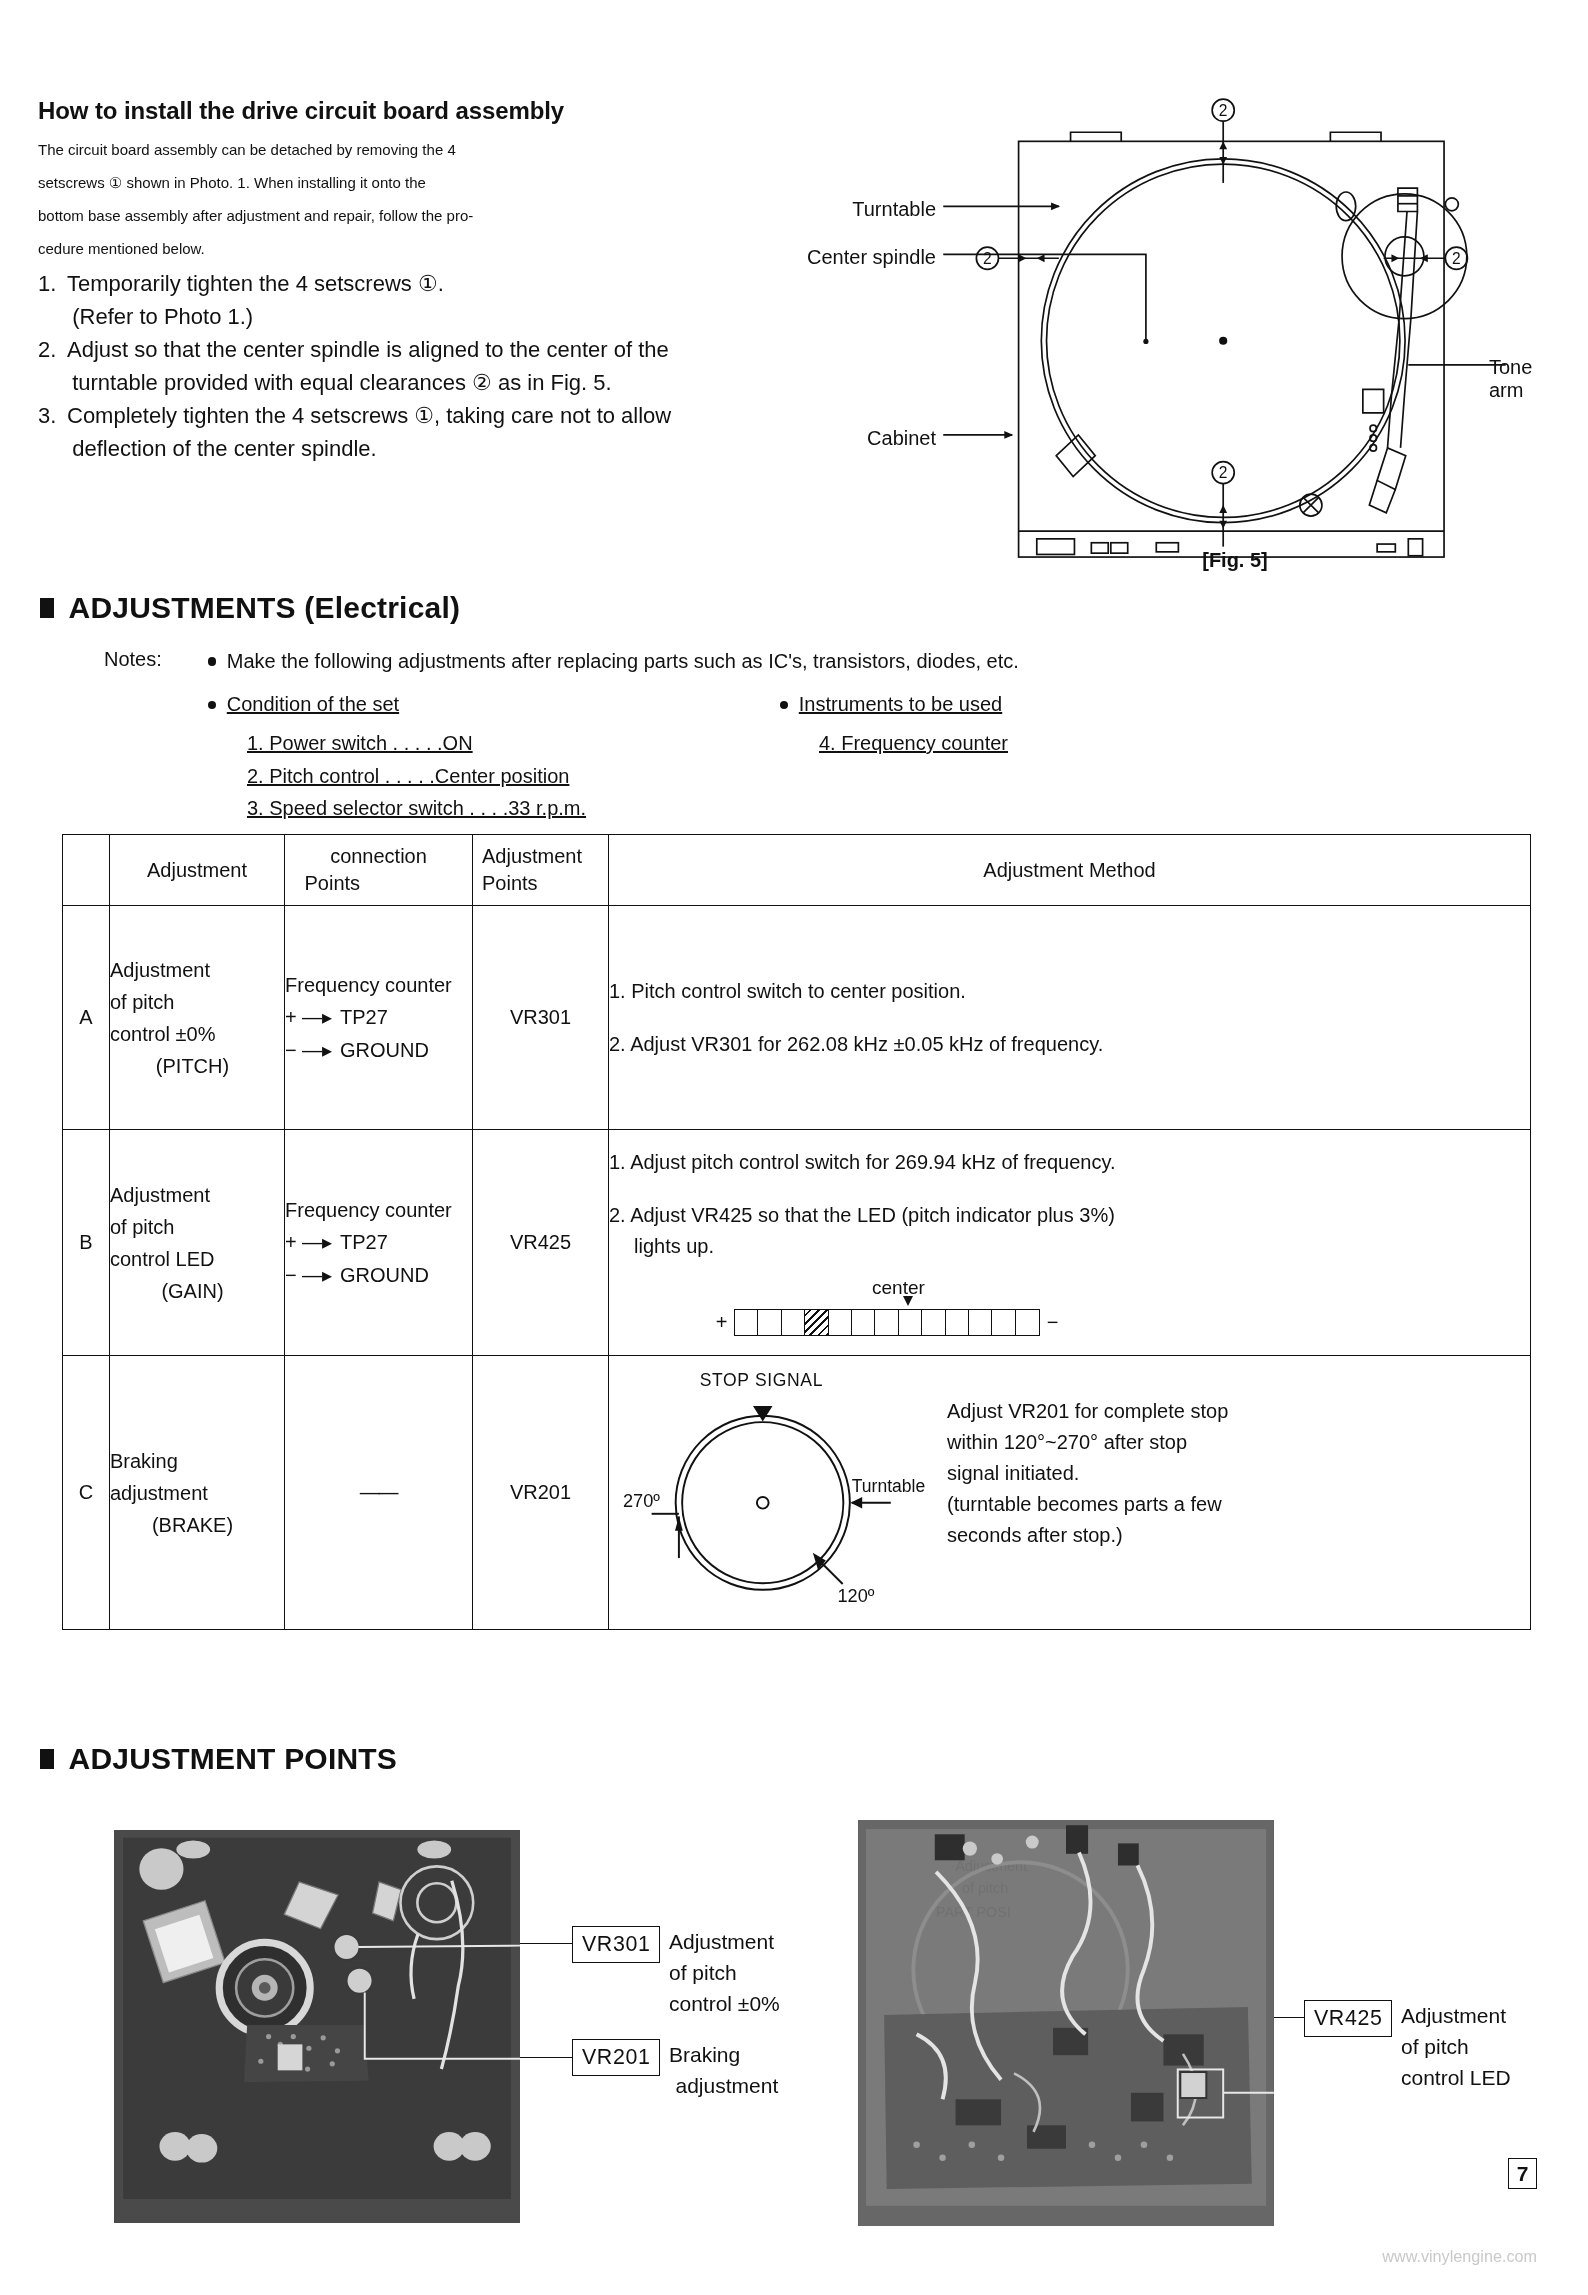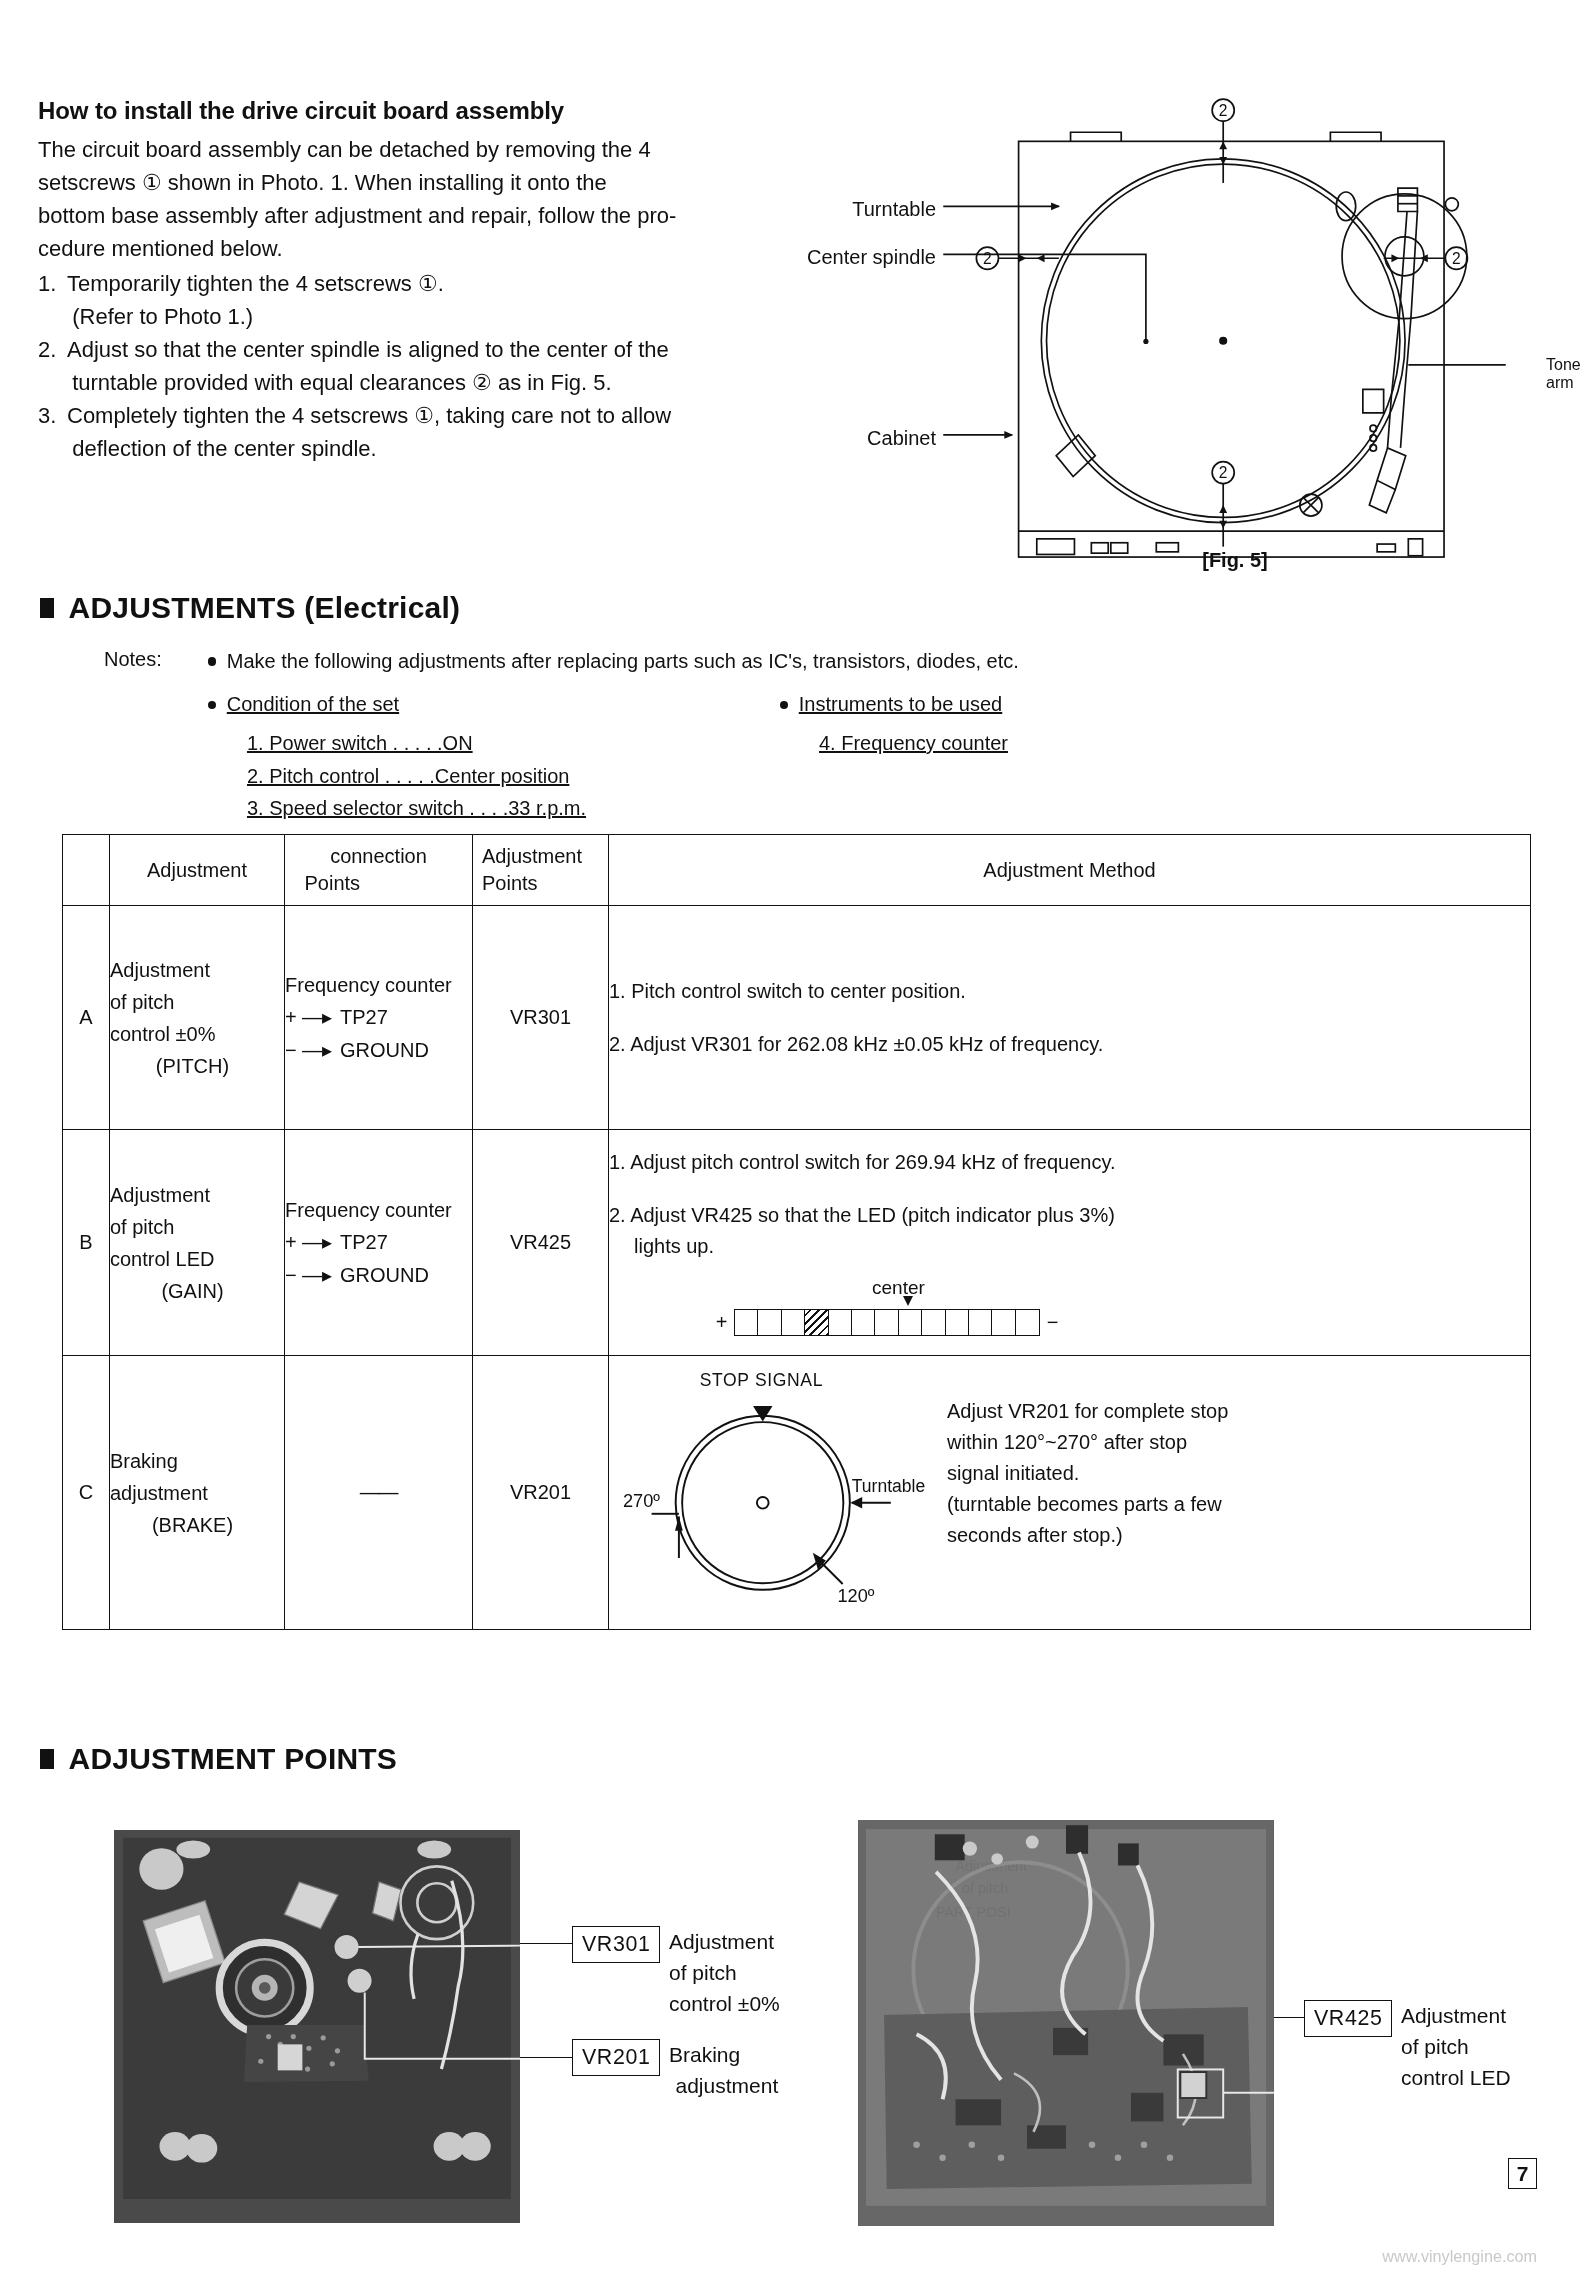--- a/index.html
+++ b/index.html
@@ -23,21 +23,21 @@
     left: 38px; top: 97px;
     width: 809px;
   }
   .install-heading {
     font-size: 24px;
     font-weight: bold;
     letter-spacing: -0.1px;
     margin-bottom: 7.8px;
   }
   .install-para {
-    font-size: 22px;
+    font-size: 15px;
     line-height: 33px;
     text-align: justify;
     text-justify: inter-word;
   }
   .install-para .ln { display: block; }
   .steps { margin-top: 2.6px; }
   .step {
     font-size: 22px;
     line-height: 33px;
     display: flex;
@@ -378,21 +378,21 @@
         <line x1="122" y1="540" x2="228" y2="540"></line>
         <path d="M216 534 L230 540 L216 546 Z" fill="#111" stroke="none"></path>
 
         <line x1="838" y1="432" x2="988" y2="432"></line>
       </g>
     </svg>
 
     <div style="position:absolute;left:-116px;top:114px;width:188px;text-align:right;font-size:20px;">Turntable</div>
     <div style="position:absolute;left:-116px;top:162px;width:188px;text-align:right;font-size:20px;">Center spindle</div>
     <div style="position:absolute;left:-116px;top:343px;width:188px;text-align:right;font-size:20px;">Cabinet</div>
-    <div style="position:absolute;left:682px;top:272px;font-size:16px;">Tone arm</div>
+    <div style="position:absolute;left:625px;top:272px;font-size:20px;">Tone arm</div>
   </div>
   <div class="fig5-caption">[Fig. 5]</div>
 
   <div class="sec-heading" id="adjustments-heading">
     <span class="sec-bullet"></span>
     <span>ADJUSTMENTS (Electrical)</span>
   </div>
 
   <div class="notes">
     <div class="notes-label">Notes:</div>

